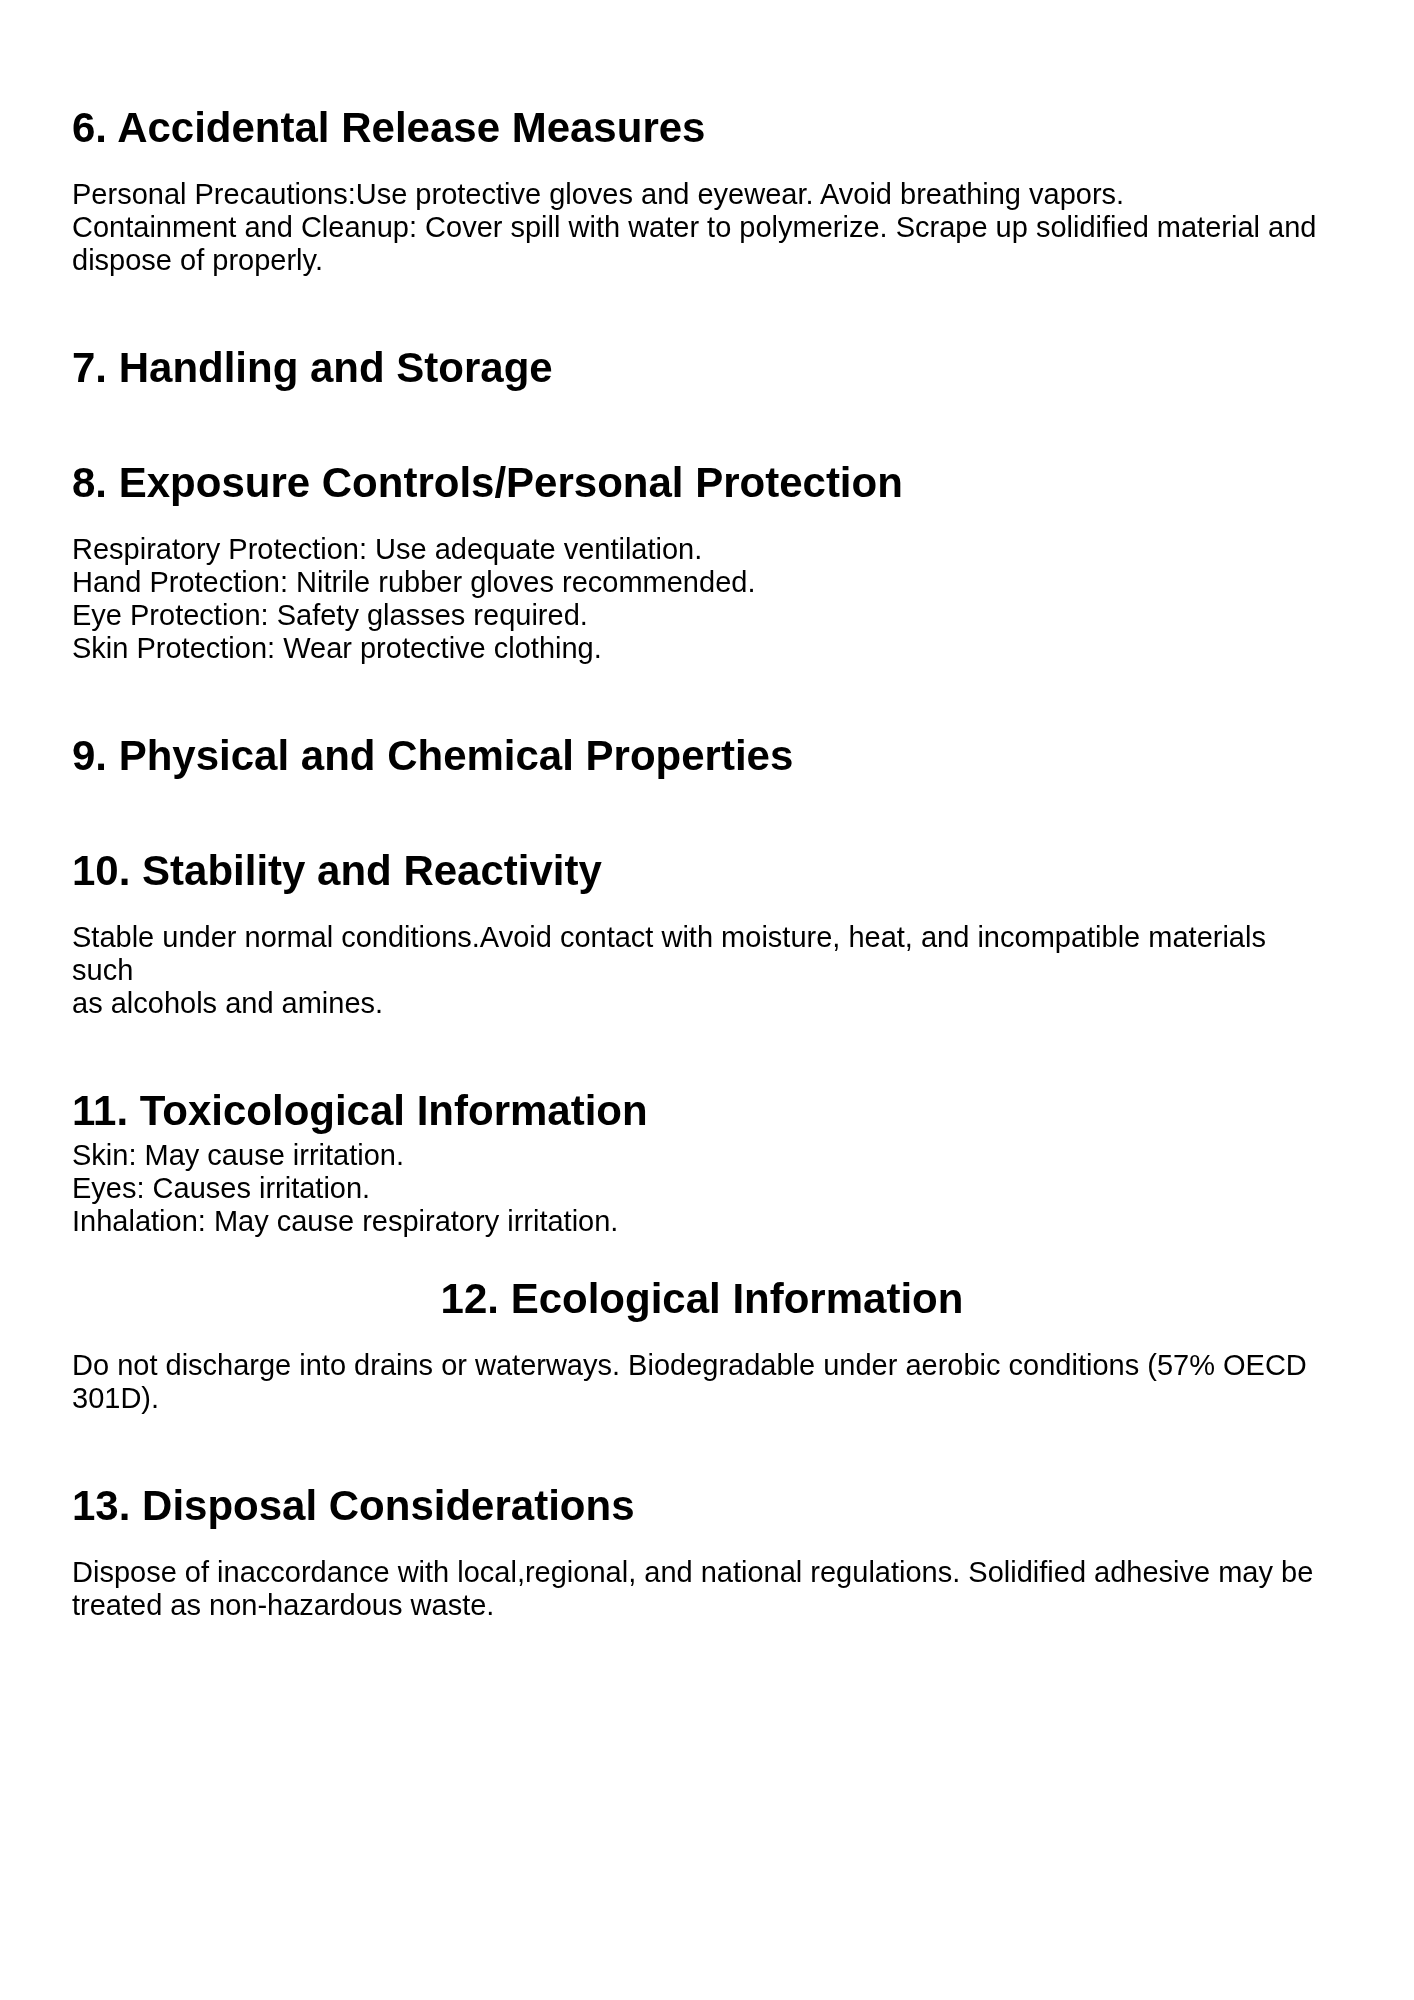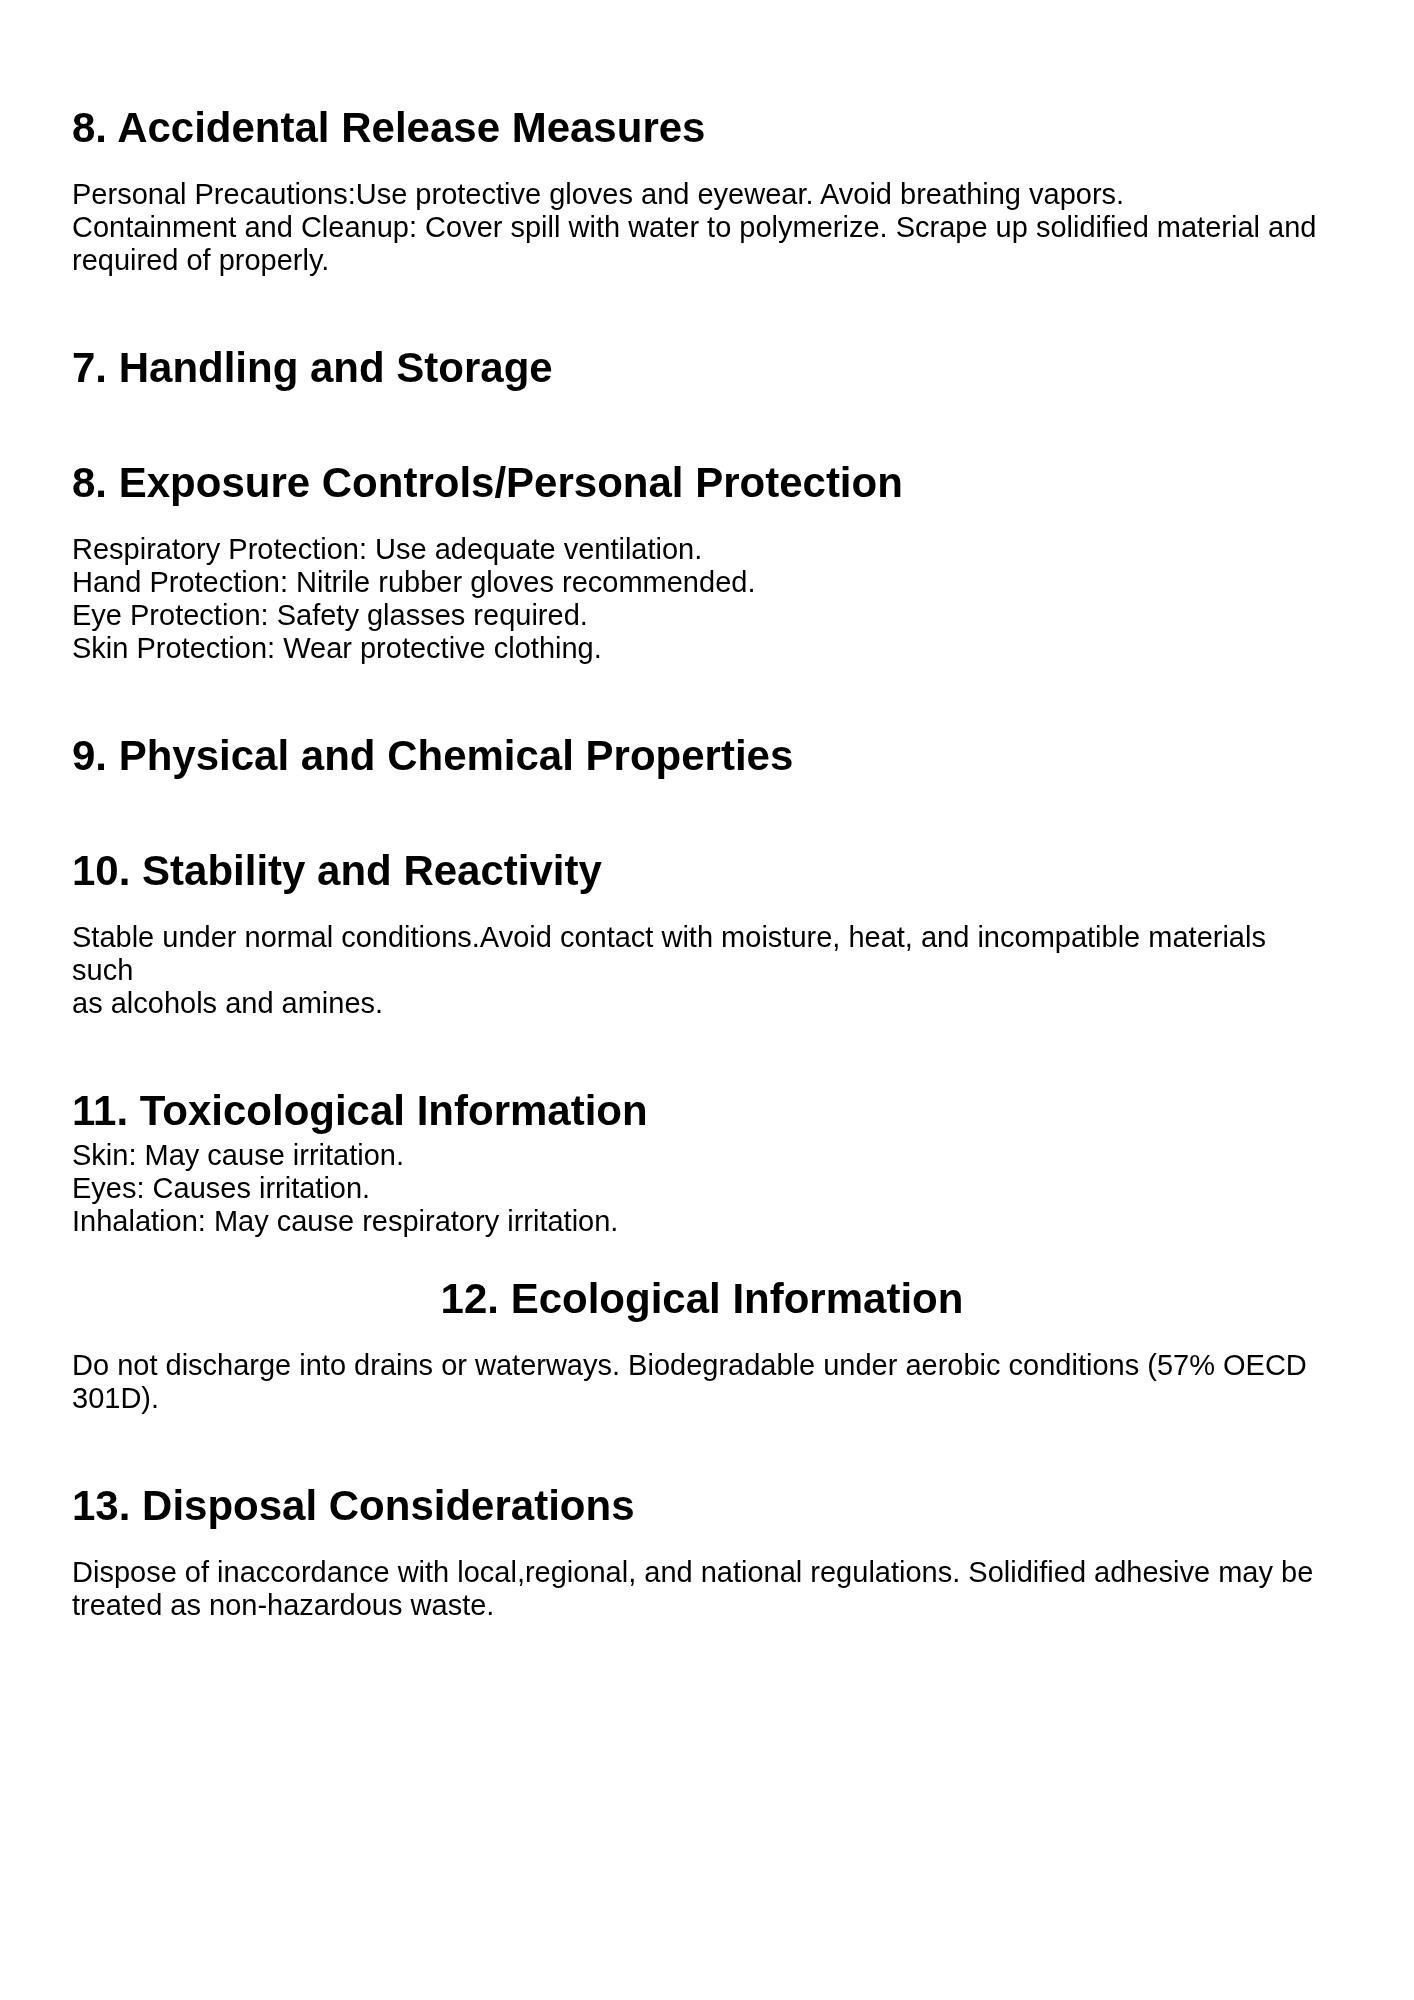--- a/index.html
+++ b/index.html
@@ -41,24 +41,24 @@
   .tight-after .sec-heading { margin-bottom: 4px; }
   
   .tight-before .sec-heading { margin-top: 37px; text-align: center; }
 </style>
 </head>
 <body>
 
 <div class="page">
 
   <section class="doc-section">
-    <h2 class="sec-heading">8. Accidental Release Measures</h2>
+    <h2 class="sec-heading">6. Accidental Release Measures</h2>
     <p class="sec-body">Personal Precautions:Use protective gloves and eyewear. Avoid breathing vapors.
 Containment and Cleanup: Cover spill with water to polymerize. Scrape up solidified material and
-required of properly.</p>
+dispose of properly.</p>
   </section>
 
   <section class="doc-section">
     <h2 class="sec-heading">7. Handling and Storage</h2>
   </section>
 
   <section class="doc-section">
     <h2 class="sec-heading">8. Exposure Controls/Personal Protection</h2>
     <p class="sec-body">Respiratory Protection: Use adequate ventilation.
 Hand Protection: Nitrile rubber gloves recommended.

